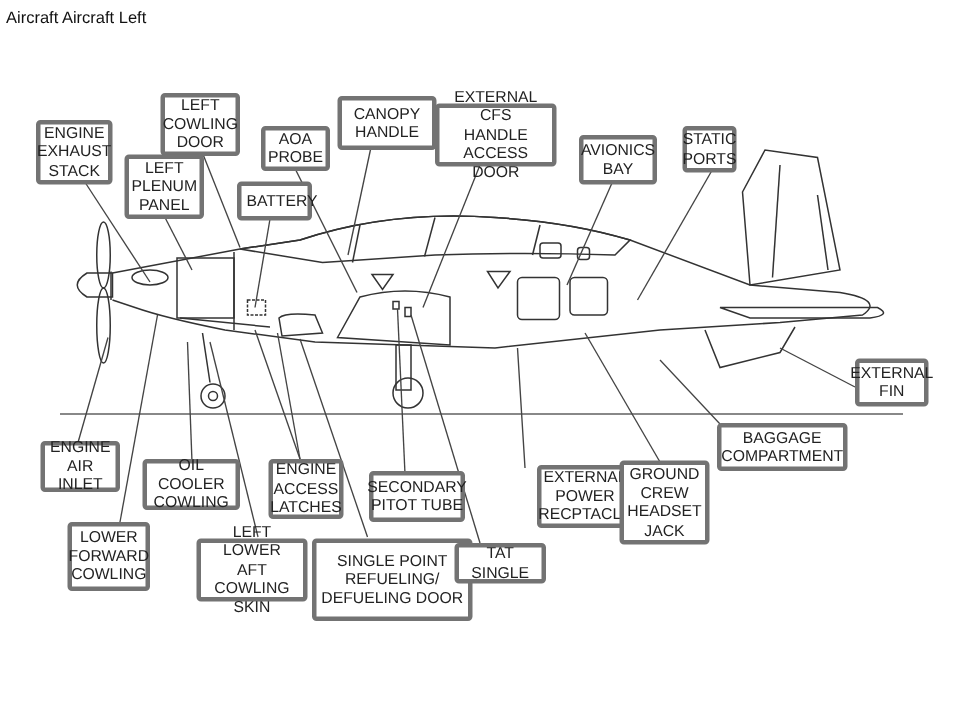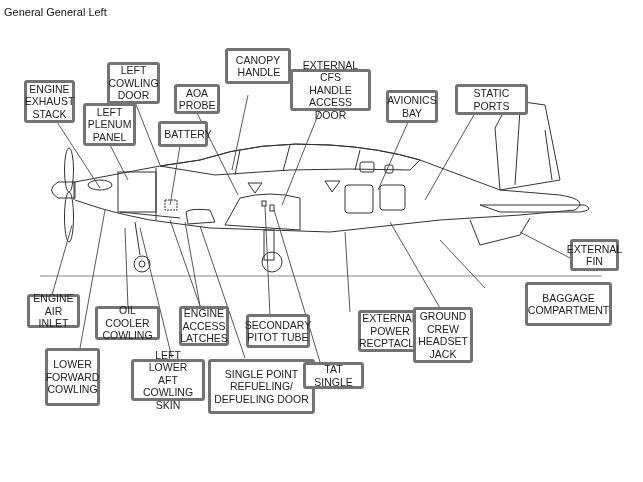--- a/index.html
+++ b/index.html
@@ -6,21 +6,21 @@
   body { width: 643px; height: 482px; position: relative; overflow: hidden; font-family: "Liberation Sans", sans-serif; }
   .title { position: absolute; left: 4px; top: 6px; font-size: 11px; color: #111; }
   svg.art { position: absolute; left: 0; top: 0; width: 643px; height: 482px; }
   .lbl { position: absolute; border: 3px solid #737373; border-radius: 3px; background: #fff;
          font-size: 10.5px; line-height: 12.5px; color: #222; text-align: center;
          display: flex; align-items: center; justify-content: center; padding: 1px 2px; box-sizing: border-box; white-space: pre-line; }
 </style>
 </head>
 <body>
 
-<div class="title">General General Left</div>
+<div class="title">Aircraft Aircraft Left</div>
 
 <svg class="art" viewBox="0 0 643 482" fill="none" stroke="#333" stroke-width="1">
 
   <line x1="40" y1="276" x2="602" y2="276" stroke="#888" stroke-width="1.2"></line>
 
   <g stroke="#333">
     <path d="M58 182 Q45 190 58 198 L75 198 L75 182 Z"></path>
     <ellipse cx="69" cy="170" rx="4.5" ry="22"></ellipse>
     <ellipse cx="69" cy="217" rx="4.5" ry="25"></ellipse>
     <line x1="74" y1="181" x2="74" y2="200"></line>
@@ -99,50 +99,50 @@
 STACK</div>
 <div class="lbl" style="left:107px;top:62px;width:53px;height:42px;">LEFT
 COWLING
 DOOR</div>
 <div class="lbl" style="left:83px;top:103px;width:53px;height:43px;">LEFT
 PLENUM
 PANEL</div>
 <div class="lbl" style="left:174px;top:84px;width:46px;height:30px;">AOA
 PROBE</div>
 <div class="lbl" style="left:158px;top:121px;width:50px;height:26px;padding-left:12px;">BATTERY</div>
-<div class="lbl" style="left:225px;top:48px;width:66px;height:36px;text-align:right;">CANOPY
+<div class="lbl" style="left:225px;top:64px;width:66px;height:36px;">CANOPY
 HANDLE</div>
 <div class="lbl" style="left:290px;top:69px;width:81px;height:42px;">EXTERNAL CFS
 HANDLE
 ACCESS DOOR</div>
 <div class="lbl" style="left:386px;top:90px;width:52px;height:33px;">AVIONICS
 BAY</div>
-<div class="lbl" style="left:455px;top:84px;width:73px;height:31px;">STATIC
+<div class="lbl" style="left:455px;top:84px;width:36px;height:31px;">STATIC
 PORTS</div>
 <div class="lbl" style="left:570px;top:239px;width:49px;height:32px;">EXTERNAL
 FIN</div>
-<div class="lbl" style="left:478px;top:282px;width:87px;height:44px;margin-left:47px;">BAGGAGE
+<div class="lbl" style="left:478px;top:282px;width:87px;height:32px;">BAGGAGE
 COMPARTMENT</div>
 <div class="lbl" style="left:27px;top:294px;width:53px;height:34px;">ENGINE
 AIR INLET</div>
 <div class="lbl" style="left:95px;top:306px;width:65px;height:34px;">OIL COOLER
 COWLING</div>
 <div class="lbl" style="left:179px;top:306px;width:50px;height:40px;">ENGINE
 ACCESS
 LATCHES</div>
 <div class="lbl" style="left:246px;top:314px;width:64px;height:34px;">SECONDARY
 PITOT TUBE</div>
 <div class="lbl" style="left:332px;top:310px;width:64px;height:42px;margin-left:26px;">EXTERNAL
 POWER
 RECPTACLE</div>
 <div class="lbl" style="left:413px;top:307px;width:60px;height:56px;">GROUND
 CREW
 HEADSET
 JACK</div>
-<div class="lbl" style="left:45px;top:348px;width:55px;height:58px;">LOWER
+<div class="lbl" style="left:45px;top:348px;width:55px;height:46px;">LOWER
 FORWARD
 COWLING</div>
 <div class="lbl" style="left:131px;top:359px;width:74px;height:42px;">LEFT LOWER
 AFT COWLING
 SKIN</div>
 <div class="lbl" style="left:208px;top:359px;width:107px;height:55px;">SINGLE POINT
 REFUELING/
 DEFUELING DOOR</div>
 <div class="lbl" style="left:303px;top:362px;width:61px;height:27px;">TAT SINGLE</div>
 

